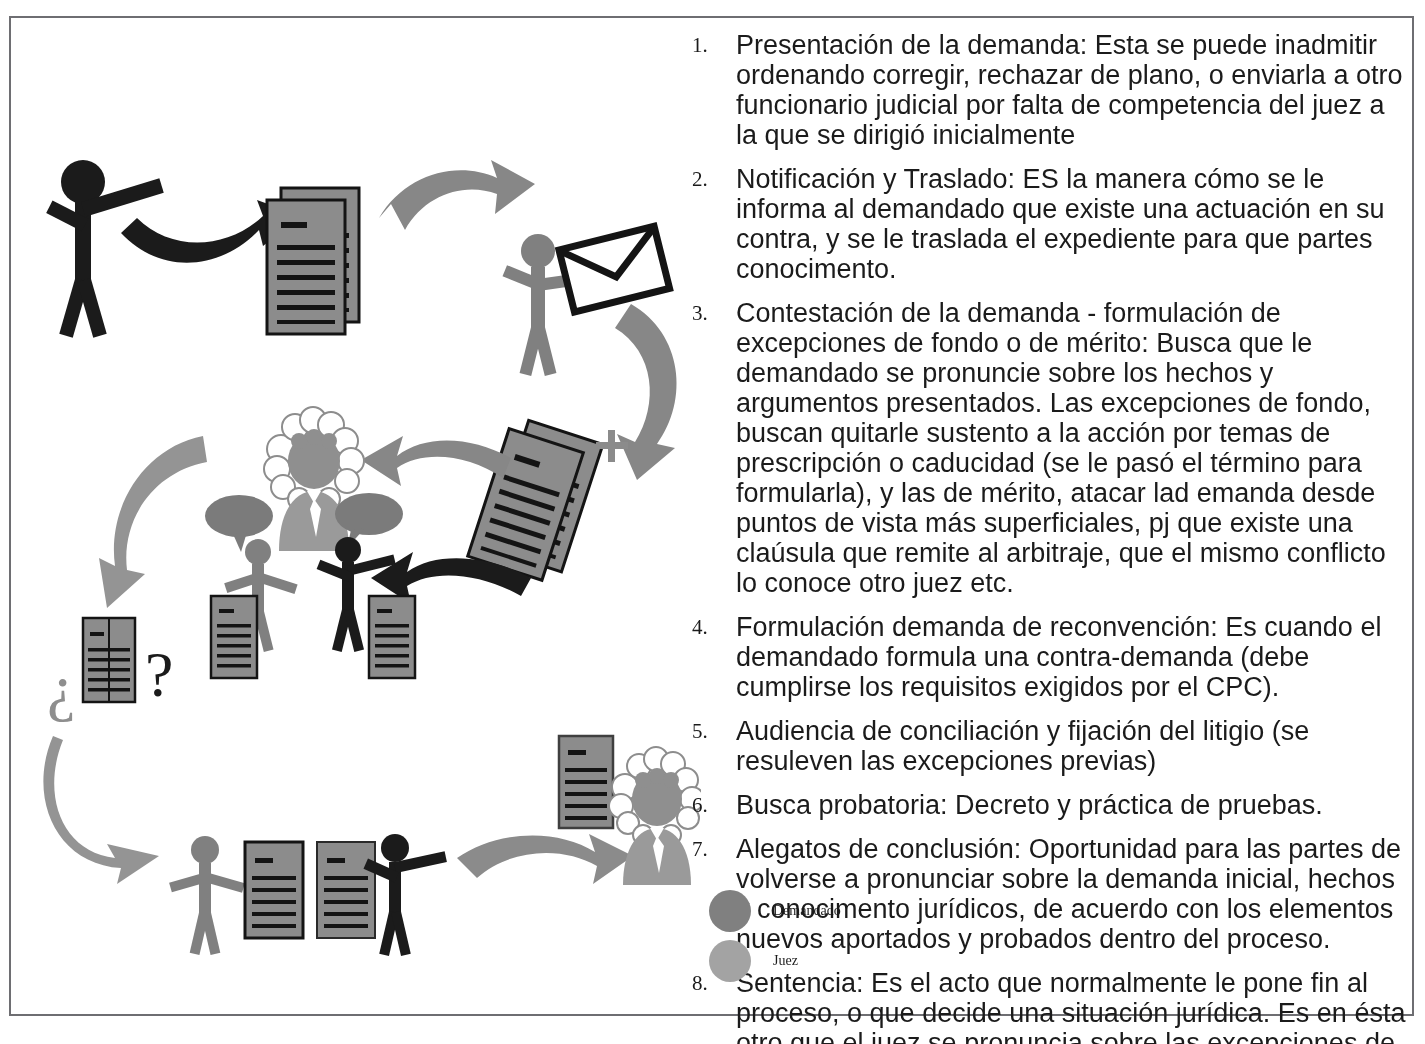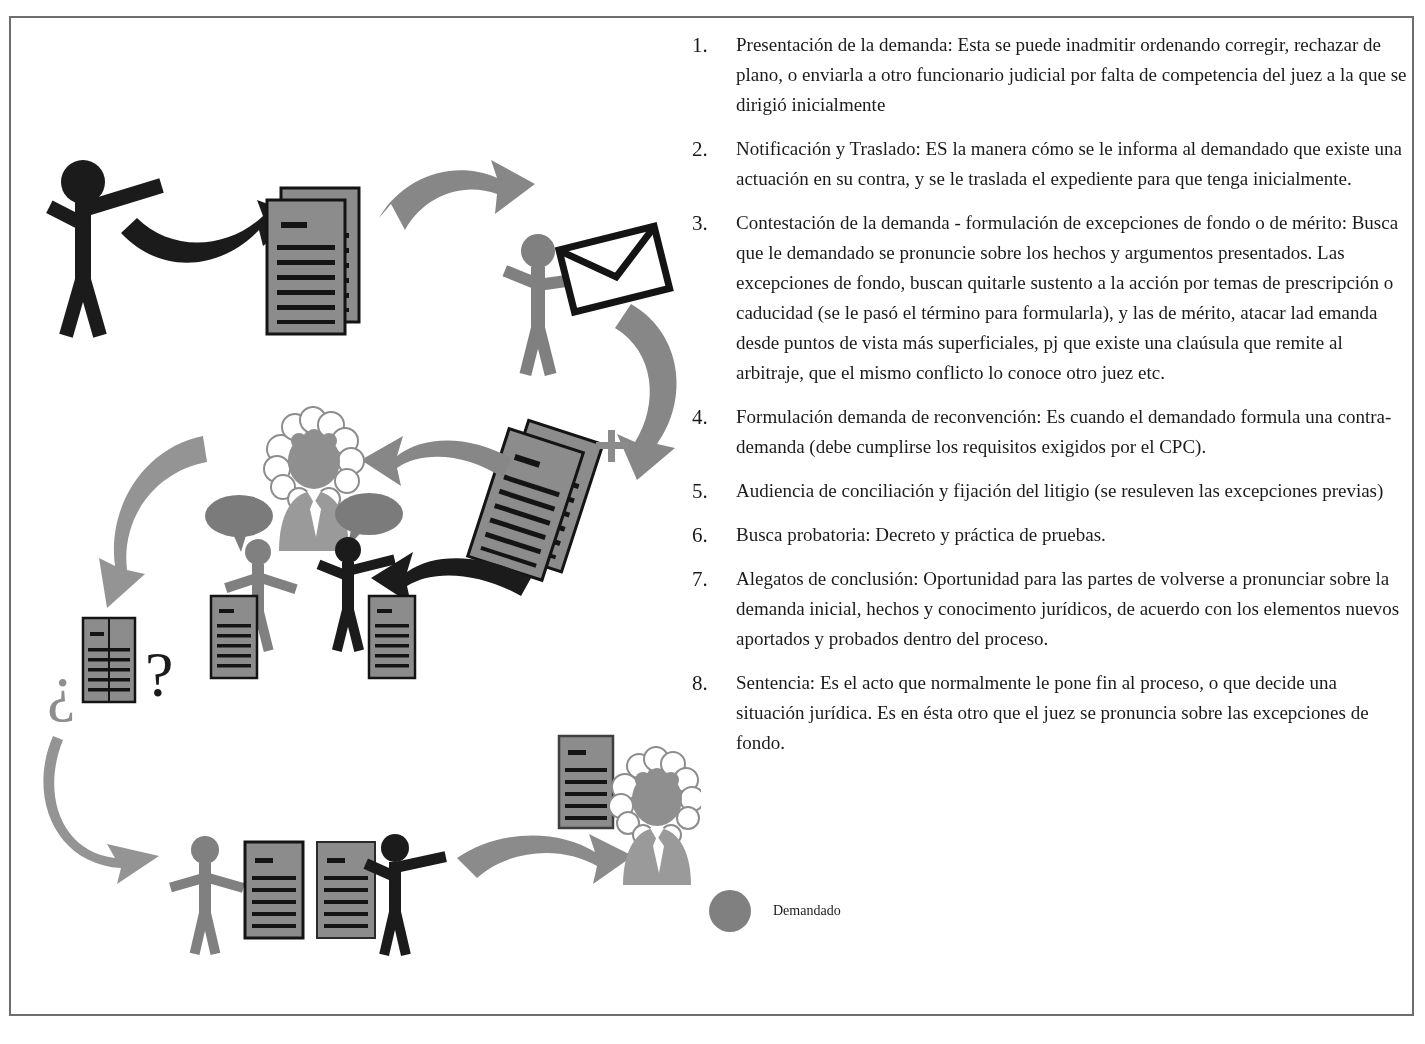--- a/index.html
+++ b/index.html
@@ -16,22 +16,22 @@
   #steps{
     position:absolute;left:681px;top:12px;width:715px;height:850px;
   }
   .step{display:flex;margin-bottom:14px;}
   .step-num{
     width:44px;flex:0 0 44px;text-align:left;
     font-size:21px;line-height:30px;color:#1b1b1b;
     font-family:"Liberation Serif",serif;
   }
   .step-txt{
-    flex:1;font-size:19px;line-height:30px;color:#1b1b1b;
-    font-family:Liberation Serif, serif;text-align:left;
+    flex:1;font-size:27px;line-height:30px;color:#1b1b1b;
+    font-family:Liberation Sans, sans-serif;text-align:left;
   }
 
   
   #legend{position:absolute;left:690px;top:868px;width:400px;}
   .leg-row{display:flex;align-items:center;height:50px;}
   .leg-dot{width:42px;height:42px;border-radius:50%;flex:0 0 42px;margin-left:8px;}
   .leg-lbl{
     margin-left:22px;font-size:14px;color:#1b1b1b;
     font-family:"Liberation Serif",serif;
   }
@@ -294,21 +294,21 @@
     </svg>
   </div>
 
   <div id="steps">
     <div class="step">
       <div class="step-num">1.</div>
       <div class="step-txt">Presentación de la demanda: Esta se puede inadmitir ordenando corregir, rechazar de plano, o enviarla a otro funcionario judicial por falta de competencia del juez a la que se dirigió inicialmente</div>
     </div>
     <div class="step">
       <div class="step-num">2.</div>
-      <div class="step-txt">Notificación y Traslado: ES la manera cómo se le informa al demandado que existe una actuación en su contra, y se le traslada el expediente para que tenga inicialmente.</div>
+      <div class="step-txt">Notificación y Traslado: ES la manera cómo se le informa al demandado que existe una actuación en su contra, y se le traslada el expediente para que partes conocimento.</div>
     </div>
     <div class="step">
       <div class="step-num">3.</div>
       <div class="step-txt">Contestación de la demanda - formulación de excepciones de fondo o de mérito: Busca que le demandado se pronuncie sobre los hechos y argumentos presentados. Las excepciones de fondo, buscan quitarle sustento a la acción por temas de prescripción o caducidad (se le pasó el término para formularla), y las de mérito, atacar lad emanda desde puntos de vista más superficiales, pj que existe una claúsula que remite al arbitraje, que el mismo conflicto lo conoce otro juez etc.</div>
     </div>
     <div class="step">
       <div class="step-num">4.</div>
       <div class="step-txt">Formulación demanda de reconvención: Es cuando el demandado formula una contra-demanda (debe cumplirse los requisitos exigidos por el CPC).</div>
     </div>
     <div class="step">
@@ -327,15 +327,19 @@
       <div class="step-num">8.</div>
       <div class="step-txt">Sentencia: Es el acto que normalmente le pone fin al proceso, o que decide una situación jurídica. Es en ésta otro que el juez se pronuncia sobre las excepciones de fondo.</div>
     </div>
   </div>
 
   <div id="legend">
     <div class="leg-row">
       <span class="leg-dot" style="background:#808080"></span>
       <span class="leg-lbl">Demandado</span>
     </div>
+    <div class="leg-row">
+      <span class="leg-dot" style="background:#a3a3a3"></span>
+      <span class="leg-lbl">Juez</span>
+    </div>
   </div>
 
 </div>
 
 </body></html>

